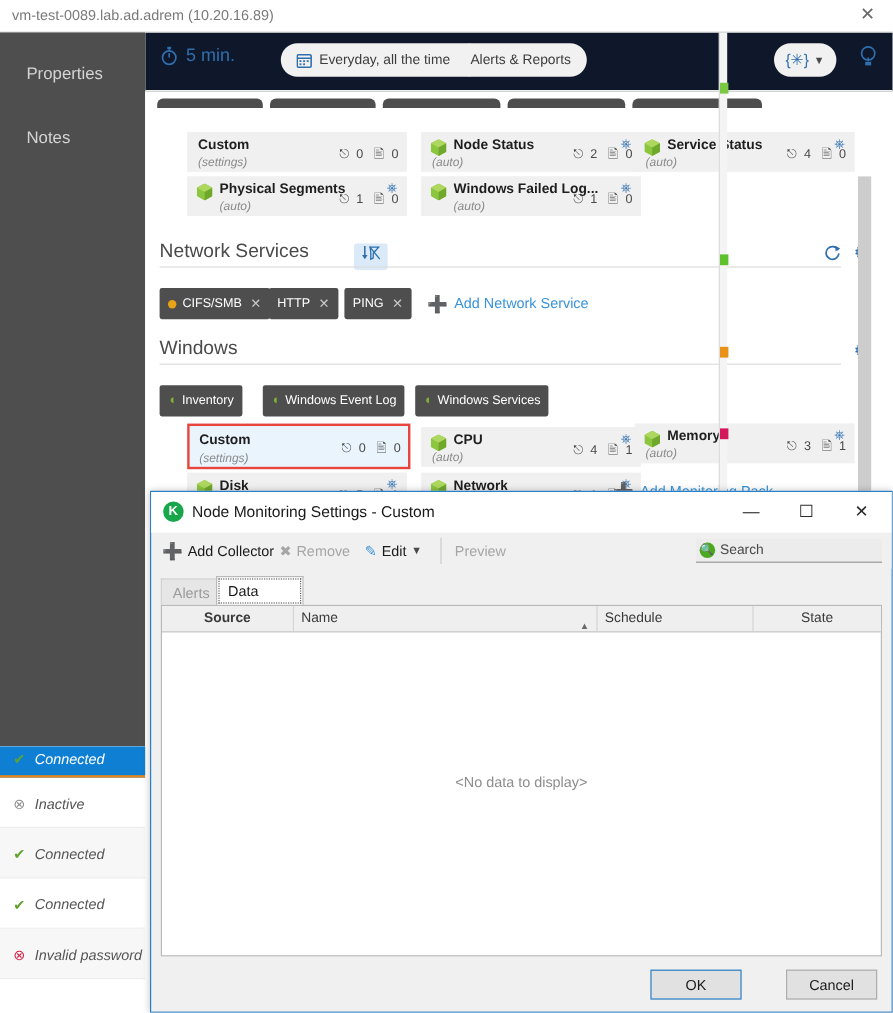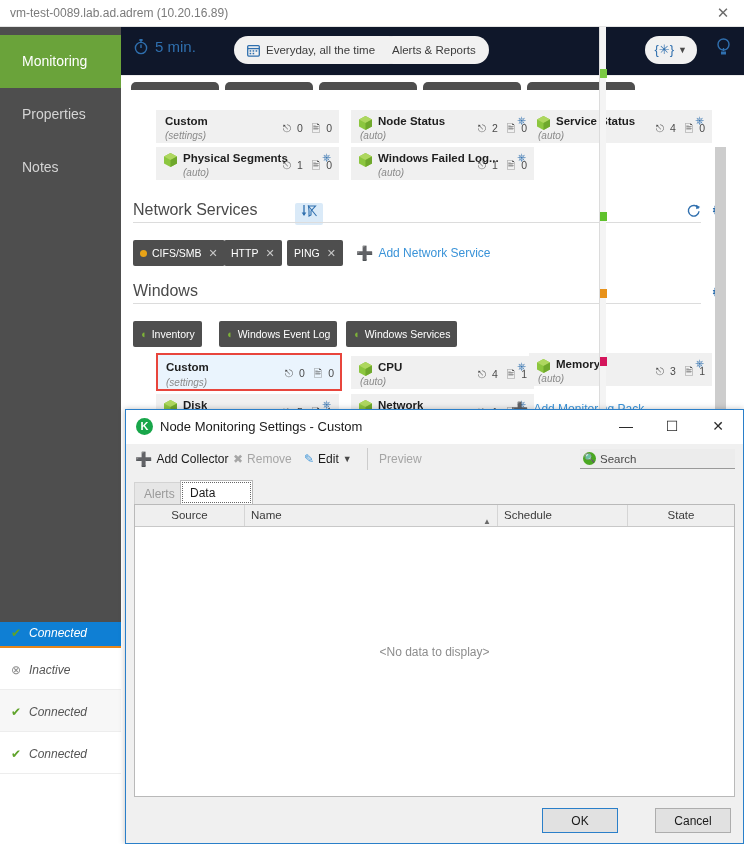--- a/index.html
+++ b/index.html
@@ -283,43 +283,43 @@
 
 <div id="root">
 
   <div class="win-titlebar">
     <div class="win-title">vm-test-0089.lab.ad.adrem (10.20.16.89)</div>
     <div class="win-close">✕</div>
   </div>
 
   <div class="sidebar">
     <div class="sb-spacer"></div>
-    <div class="sb-item active">
-      <span>Monitoring</span>
-    </div>
     <div class="sb-item">
       <span>Properties</span>
     </div>
     <div class="sb-item">
       <span>Notes</span>
     </div>
   </div>
 
   <div class="status-list">
     <div class="st-row sel" style="height:26px;line-height:20px;">
       <span class="st-ico ok">✔</span><span class="st-lbl">Connected</span>
     </div>
     <div class="st-row">
       <span class="st-ico off">⊗</span><span class="st-lbl">Inactive</span>
     </div>
     <div class="st-row alt">
       <span class="st-ico ok">✔</span><span class="st-lbl">Connected</span>
     </div>
     <div class="st-row">
       <span class="st-ico ok">✔</span><span class="st-lbl">Connected</span>
+    </div>
+    <div class="st-row alt">
+      <span class="st-ico err">⊗</span><span class="st-lbl">Invalid password</span>
     </div>
   </div>
 
   <div class="main">
 
     <div class="toolbar">
       <div class="tb-timer">
         <svg class="clock-ico" width="16" height="17" viewBox="0 0 16 17">
           <circle cx="8" cy="10" r="5.6" fill="none" stroke="#2f6fae" stroke-width="1.4"></circle>
           <line x1="8" y1="10" x2="8" y2="6.4" stroke="#2f6fae" stroke-width="1.4"></line>
@@ -623,21 +623,21 @@
       <div class="dtab" style="left:0;">
         <span>Alerts</span>
       </div>
       <div class="dtab active" style="left:46px;">
         <span>Data Collectors</span>
       </div>
     </div>
 
     <div class="dlg-panel">
       <div class="grid-head">
-        <div class="gh-cell center" style="left:0; width:110px;">Source</div>
+        <div class="gh-cell center" style="left:0; width:110px;font-weight:bold;">Source</div>
         <div class="gh-cell left" style="left:110px; width:253px;">
           <span>Name</span>
           <span class="sort-arrow">▲</span>
         </div>
         <div class="gh-cell left" style="left:363px; width:130px;">Schedule</div>
         <div class="gh-cell center" style="left:493px; width:106px; border-right:none;">State</div>
       </div>
       <div class="no-data">&lt;No data to display&gt;</div>
     </div>
 

